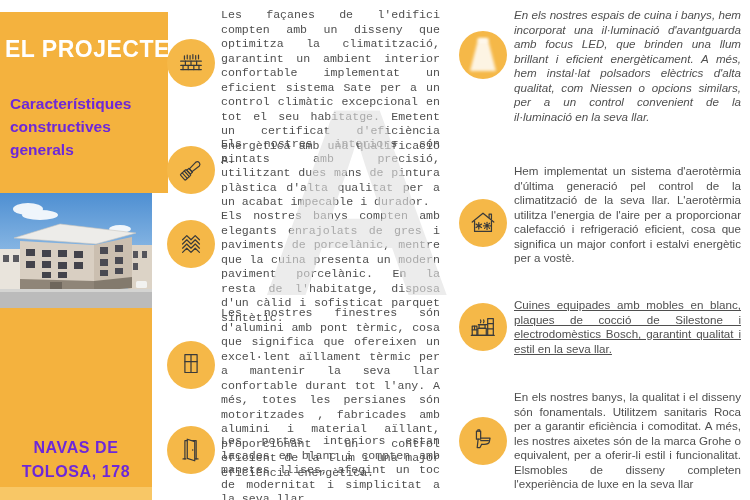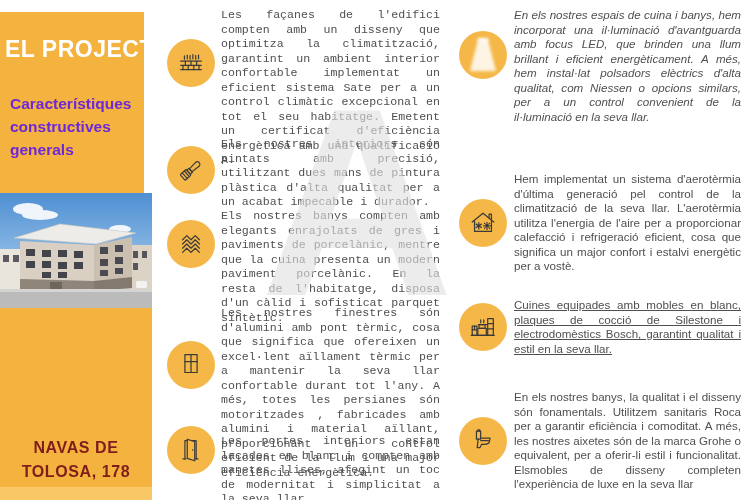--- a/index.html
+++ b/index.html
@@ -2,26 +2,26 @@
 <html><head>
 <meta charset="utf-8">
 <style>
   html,body{margin:0;padding:0;background:#e8e8e8;}
   .page{
     position:relative;width:750px;height:500px;background:#ffffff;
     overflow:hidden;font-family:"Liberation Sans",sans-serif;
     margin:0 auto;
   }
   
-  .sb-block1{position:absolute;left:0;top:12px;width:144px;height:181px;background:#F4B23E;z-index:1;}
+  .sb-block1{position:absolute;left:0;top:12px;width:168px;height:181px;background:#F4B23E;z-index:1;}
   .sb-title{position:absolute;left:5px;top:24px;width:150px;color:#ffffff;font-size:23px;font-weight:700;letter-spacing:.5px;white-space:nowrap;}
   .sb-subtitle{position:absolute;left:10px;top:80px;width:140px;color:#6d28d9;font-size:15.5px;font-weight:700;line-height:23px;}
   .sb-photo{position:absolute;left:0;top:193px;width:152px;height:115px;z-index:1;}
   .sb-block2{position:absolute;left:0;top:308px;width:152px;height:179px;background:#F4B23E;z-index:1;}
-  .sb-address{position:absolute;left:0;top:128px;width:152px;text-align:center;color:#7f1d1d;font-size:16px;font-weight:700;letter-spacing:.6px;line-height:24px;}
+  .sb-address{position:absolute;left:0;top:128px;width:152px;text-align:center;color:#6d28d9;font-size:16px;font-weight:700;letter-spacing:.6px;line-height:24px;}
   .sb-strip{position:absolute;left:0;top:487px;width:152px;height:13px;background:#F8C766;z-index:1;}
   
   .icn{position:absolute;width:48px;height:48px;border-radius:50%;background:#F5B848;display:flex;align-items:center;justify-content:center;z-index:2;}
   .icn svg{display:block;}
   .mid-i{left:167px;}
   .rt-i{left:459px;}
   
   .para{position:absolute;text-align:justify;color:#4F4F4F;font-size:11.6px;line-height:14.5px;z-index:2;}
   .mid-p{left:221px;width:219px;font-family:Liberation Mono, monospace;}
   .rt-p{left:514px;width:227px;}
@@ -215,19 +215,19 @@
         <path d="M10.5 5.5 V4 H12.5 V5.5"></path>
         <rect x="9" y="5.5" width="4.5" height="8.5"></rect>
         <path d="M13.5 13 H23.5 L22.8 16.8 Q22.2 19.5 17.2 19.5 H14.6"></path>
         <path d="M13.5 15.5 H21.8"></path>
         <path d="M14.6 19.5 L12.8 23 H9.8 L10.8 14"></path>
       </g>
     </svg>
   </div>
 
   <div class="para rt-p" style="top:8px;font-style:italic;">En els nostres espais de cuina i banys, hem incorporat una il·luminació d'avantguarda amb focus LED, que brinden una llum brillant i eficient energèticament. A més, hem instal·lat polsadors elèctrics d'alta qualitat, com Niessen o opcions similars, per a un control convenient de la il·luminació en la seva llar.</div>
-  <div class="para rt-p" style="top:172px;">Hem implementat un sistema d'aerotèrmia d'última generació pel control de la climatització de la seva llar. L'aerotèrmia utilitza l'energia de l'aire per a proporcionar calefacció i refrigeració eficient, cosa que significa un major confort i estalvi energètic per a vostè.</div>
+  <div class="para rt-p" style="top:164px;">Hem implementat un sistema d'aerotèrmia d'última generació pel control de la climatització de la seva llar. L'aerotèrmia utilitza l'energia de l'aire per a proporcionar calefacció i refrigeració eficient, cosa que significa un major confort i estalvi energètic per a vostè.</div>
   <div class="para rt-p" style="top:298px;text-decoration:underline;">Cuines equipades amb mobles en blanc, plaques de cocció de Silestone i electrodomèstics Bosch, garantint qualitat i estil en la seva llar.</div>
   <div class="para rt-p" style="top:390px;">En els nostres banys, la qualitat i el disseny són fonamentals. Utilitzem sanitaris Roca per a garantir eficiència i comoditat. A més, les nostres aixetes són de la marca Grohe o equivalent, per a oferir-li estil i funcionalitat. Elsmobles de disseny completen l'experiència de luxe en la seva llar</div>
 
   <div class="watermark">A</div>
 
 </div>
 
 </body></html>

